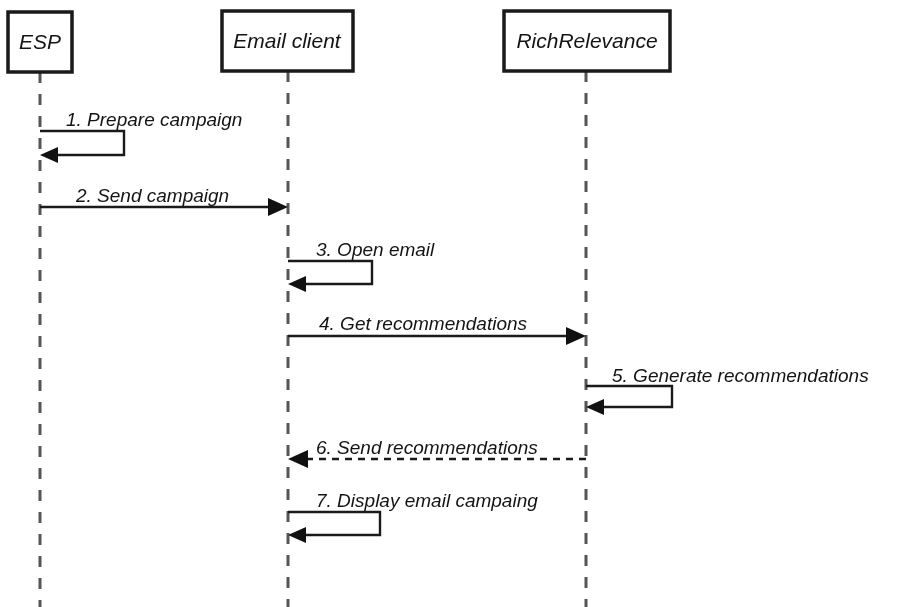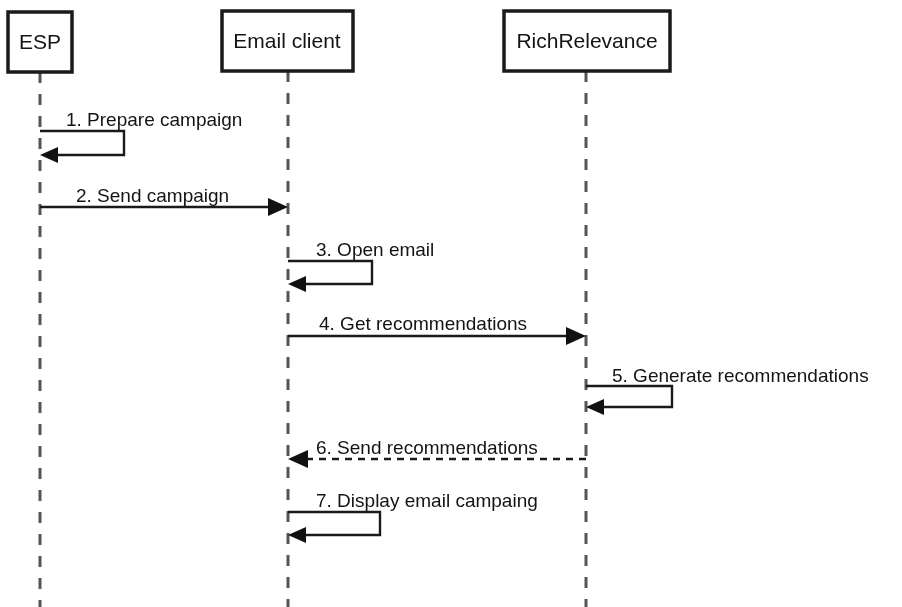--- a/index.html
+++ b/index.html
@@ -9,20 +9,21 @@
   }
   body {
     font-family: "Liberation Sans", sans-serif;
   }
   #diagram-root {
     position: relative;
     width: 902px;
     height: 607px;
     background: #ffffff;
     overflow: hidden;
+    font-style: italic;
   }
   #diagram-svg {
     position: absolute;
     left: 0;
     top: 0;
     width: 902px;
     height: 607px;
   }
   .participant-box {
     fill: #ffffff;

